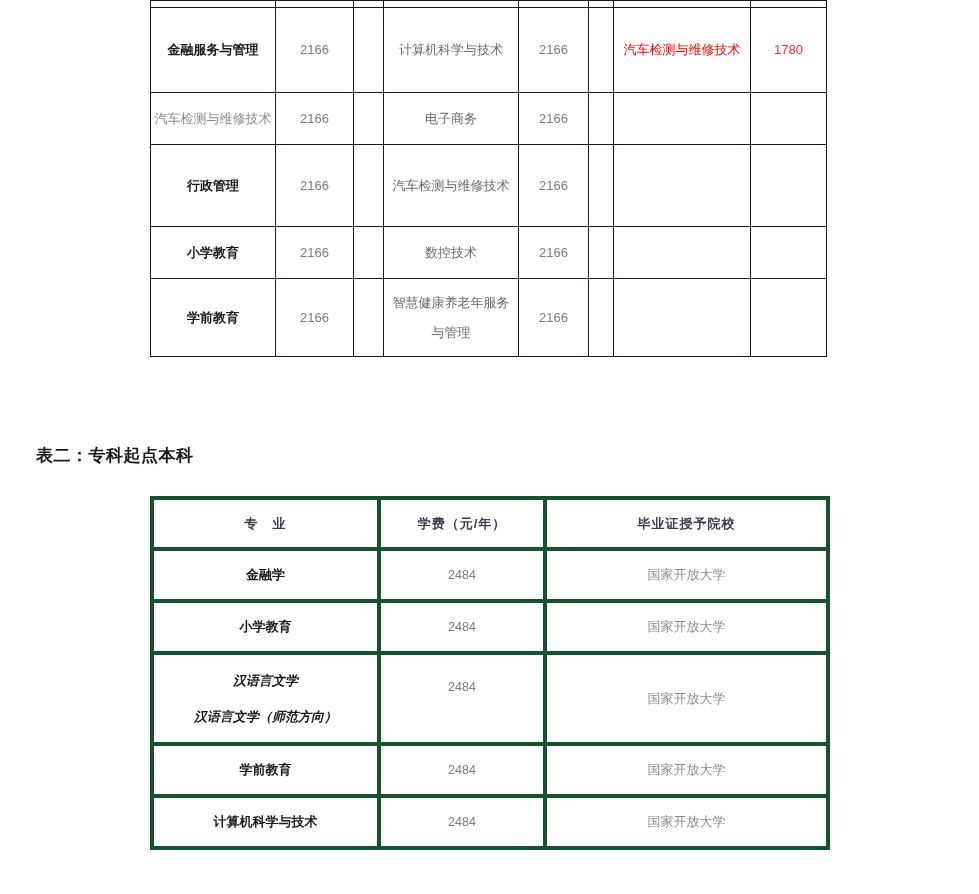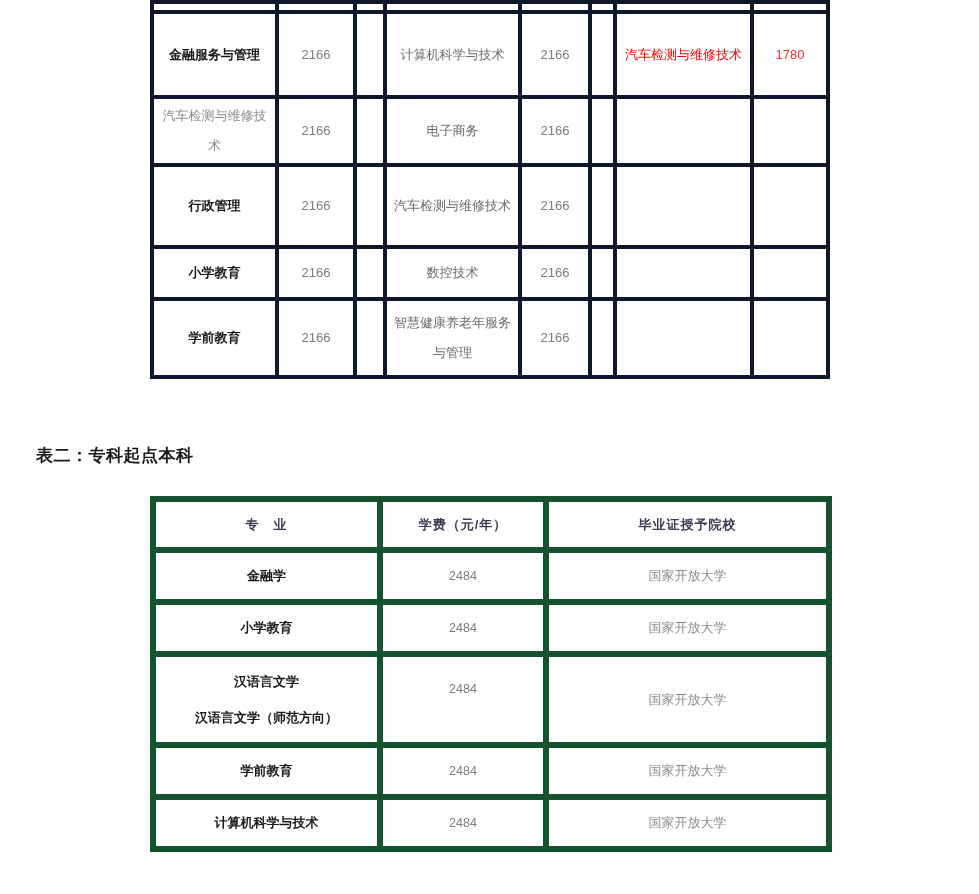--- a/index.html
+++ b/index.html
@@ -21,21 +21,21 @@
     left: 150px;
     top: 0px;
     width: 676px;
   }
   table.doc-table {
     border-collapse: collapse;
     table-layout: fixed;
     width: 676px;
   }
   table.doc-table td {
-    border: 4px solid #0f172a;
+    border: 1px solid #0f172a;
     padding: 2px 3px;
     text-align: center;
     vertical-align: middle;
     font-size: 13px;
     line-height: 30px;
     color: #555555;
     font-family: "Liberation Sans", "DejaVu Sans", sans-serif;
   }
   
   tr.partial-row td {
@@ -87,21 +87,21 @@
     left: 150px;
     top: 496px;
     width: 676px;
   }
   table.doc-table2 {
     border-collapse: collapse;
     table-layout: fixed;
     width: 676px;
   }
   table.doc-table2 td {
-    border: 6px solid #14532d;
+    border: 4px solid #14532d;
     text-align: center;
     vertical-align: middle;
     font-size: 13px;
     line-height: 28px;
     color: #6f6f6f;
     padding: 2px 3px;
     font-family: "Liberation Sans", "DejaVu Sans", sans-serif;
   }
   table.doc-table2 td.hdr {
     color: #3b3b52;
@@ -122,20 +122,21 @@
     color: #8b8b8b;
     font-weight: normal;
     font-size: 13px;
   }
   .two-line {
     display: block;
   }
   .two-line span {
     display: block;
     line-height: 36px;
+    font-style: italic;
   }
 </style>
 </head>
 <body>
 
 <div class="table-one-wrap">
   <table class="doc-table">
     <colgroup>
       <col style="width:125px">
       <col style="width:78px">

